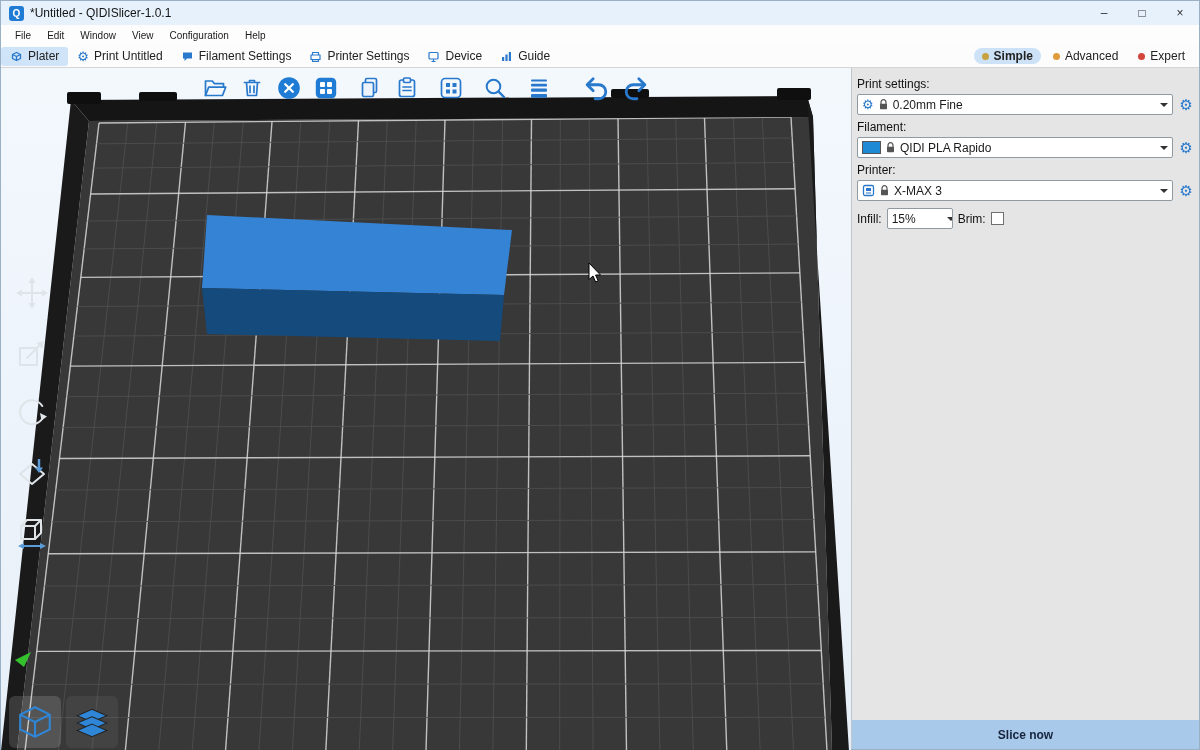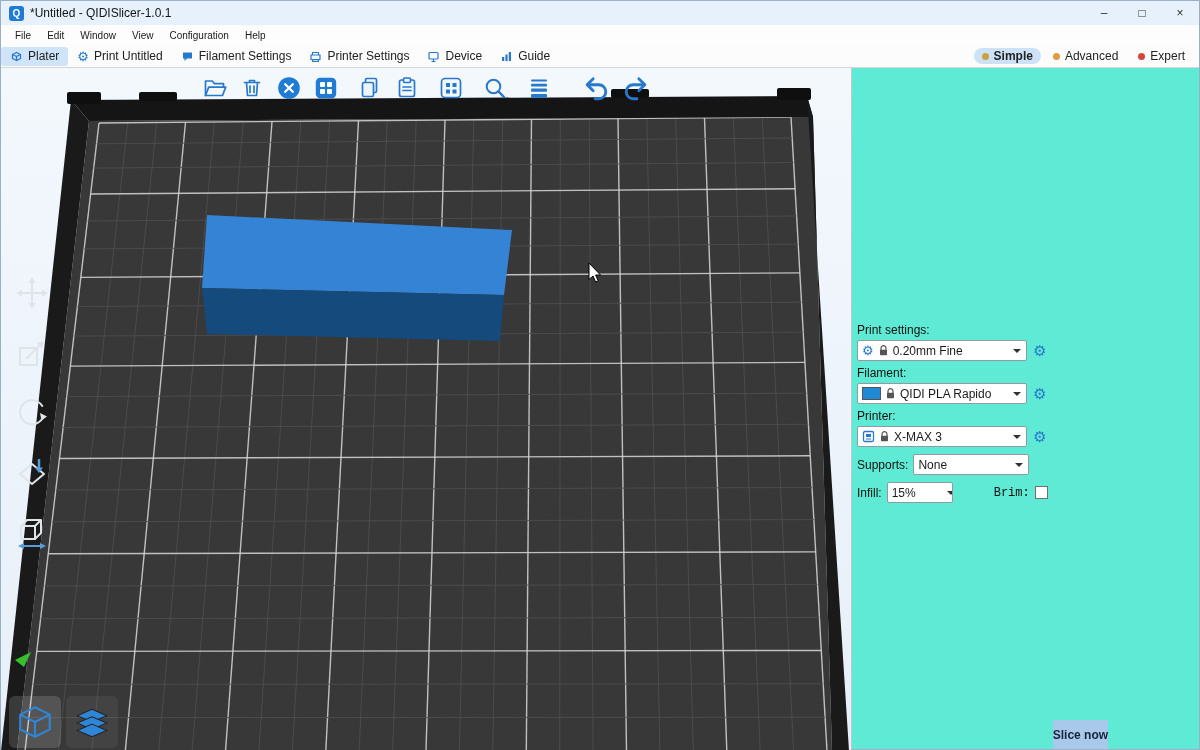--- a/index.html
+++ b/index.html
@@ -47,35 +47,35 @@
   .gzbtn{width:42px;height:40px;display:flex;align-items:center;justify-content:center;}
   .gz{fill:none;stroke:#dfe4e9;stroke-width:2;stroke-linejoin:round;stroke-linecap:round;}
 
   
   .viewtoggles{position:absolute;left:8px;bottom:3px;display:flex;gap:5px;}
   .vtile{width:52px;height:52px;border-radius:6px;display:flex;align-items:center;justify-content:center;}
   .vtile.sel{background:rgba(255,255,255,0.14);}
   .vtile.unsel{background:rgba(255,255,255,0.06);}
 
   
-  .panel{width:350px;border-left:1px solid #bfc6cc;background:#5eead4;display:flex;flex-direction:row;align-items:center;}
+  .panel{width:350px;border-left:1px solid #bfc6cc;background:#e5e5e5;display:flex;flex-direction:column;}
   .panel-inner{padding:6px 5px 0 5px;font-size:12px;color:#111;}
   .field-label{margin:3px 0 3px 0;}
   .combo-row{display:flex;align-items:center;gap:5px;margin-bottom:5px;}
   .combo{flex:1;height:21px;border:1px solid #8f9aa3;border-radius:2px;background:#fff;display:flex;align-items:center;gap:5px;padding-left:4px;overflow:hidden;}
   .combo-text{flex:1;white-space:nowrap;color:#1a1a1a;}
   .combo-arrow{width:17px;height:100%;display:flex;align-items:center;justify-content:center;flex:0 0 auto;}
   .chev{width:0;height:0;border:4px solid transparent;border-top-color:#333;margin-top:4px;}
   .gear-sm{color:#2878cc;font-size:13px;line-height:1;}
   .gear-btn{color:#2878cc;font-size:15px;line-height:1;width:16px;text-align:center;flex:0 0 auto;}
   .swatch{width:19px;height:13px;background:#1e8ad6;border:1px solid #555;flex:0 0 auto;}
   .inline-row{display:flex;align-items:center;gap:5px;margin-top:7px;}
   .supports-combo{margin-right:19px;}
   .infill-combo{flex:0 0 auto;width:66px;gap:27px;}
-  .brim-label{margin-left:36px;font-family:Liberation Mono, monospace;}
+  .brim-label{}
   .checkbox{width:13px;height:13px;border:1px solid #707070;background:#fff;display:inline-block;}
   .slice-btn{margin-top:auto;height:29px;background:#a9c9ea;color:#16243c;font-weight:bold;font-size:12px;display:flex;align-items:center;justify-content:center;}
 </style>
 </head>
 <body>
 
 <div class="app">
 
   <div class="titlebar">
     <div class="app-icon">Q</div>
@@ -422,29 +422,20 @@
                 <rect x="1" y="4.8" width="7" height="5.4" rx="0.8" fill="#555"></rect>
               </svg>
             <span class="combo-text">X-MAX 3</span>
             <span class="combo-arrow">
                 <i class="chev"></i>
               </span>
           </div>
           <span class="gear-btn">⚙</span>
         </div>
 
-        <div class="inline-row">
-          <span>Supports:</span>
-          <div class="combo supports-combo">
-            <span class="combo-text">None</span>
-            <span class="combo-arrow">
-                <i class="chev"></i>
-              </span>
-          </div>
-        </div>
 
         <div class="inline-row">
           <span>Infill:</span>
           <div class="combo infill-combo">
             <span class="combo-text">15%</span>
             <span class="combo-arrow">
                 <i class="chev"></i>
               </span>
           </div>
           <span class="brim-label">Brim:</span>

